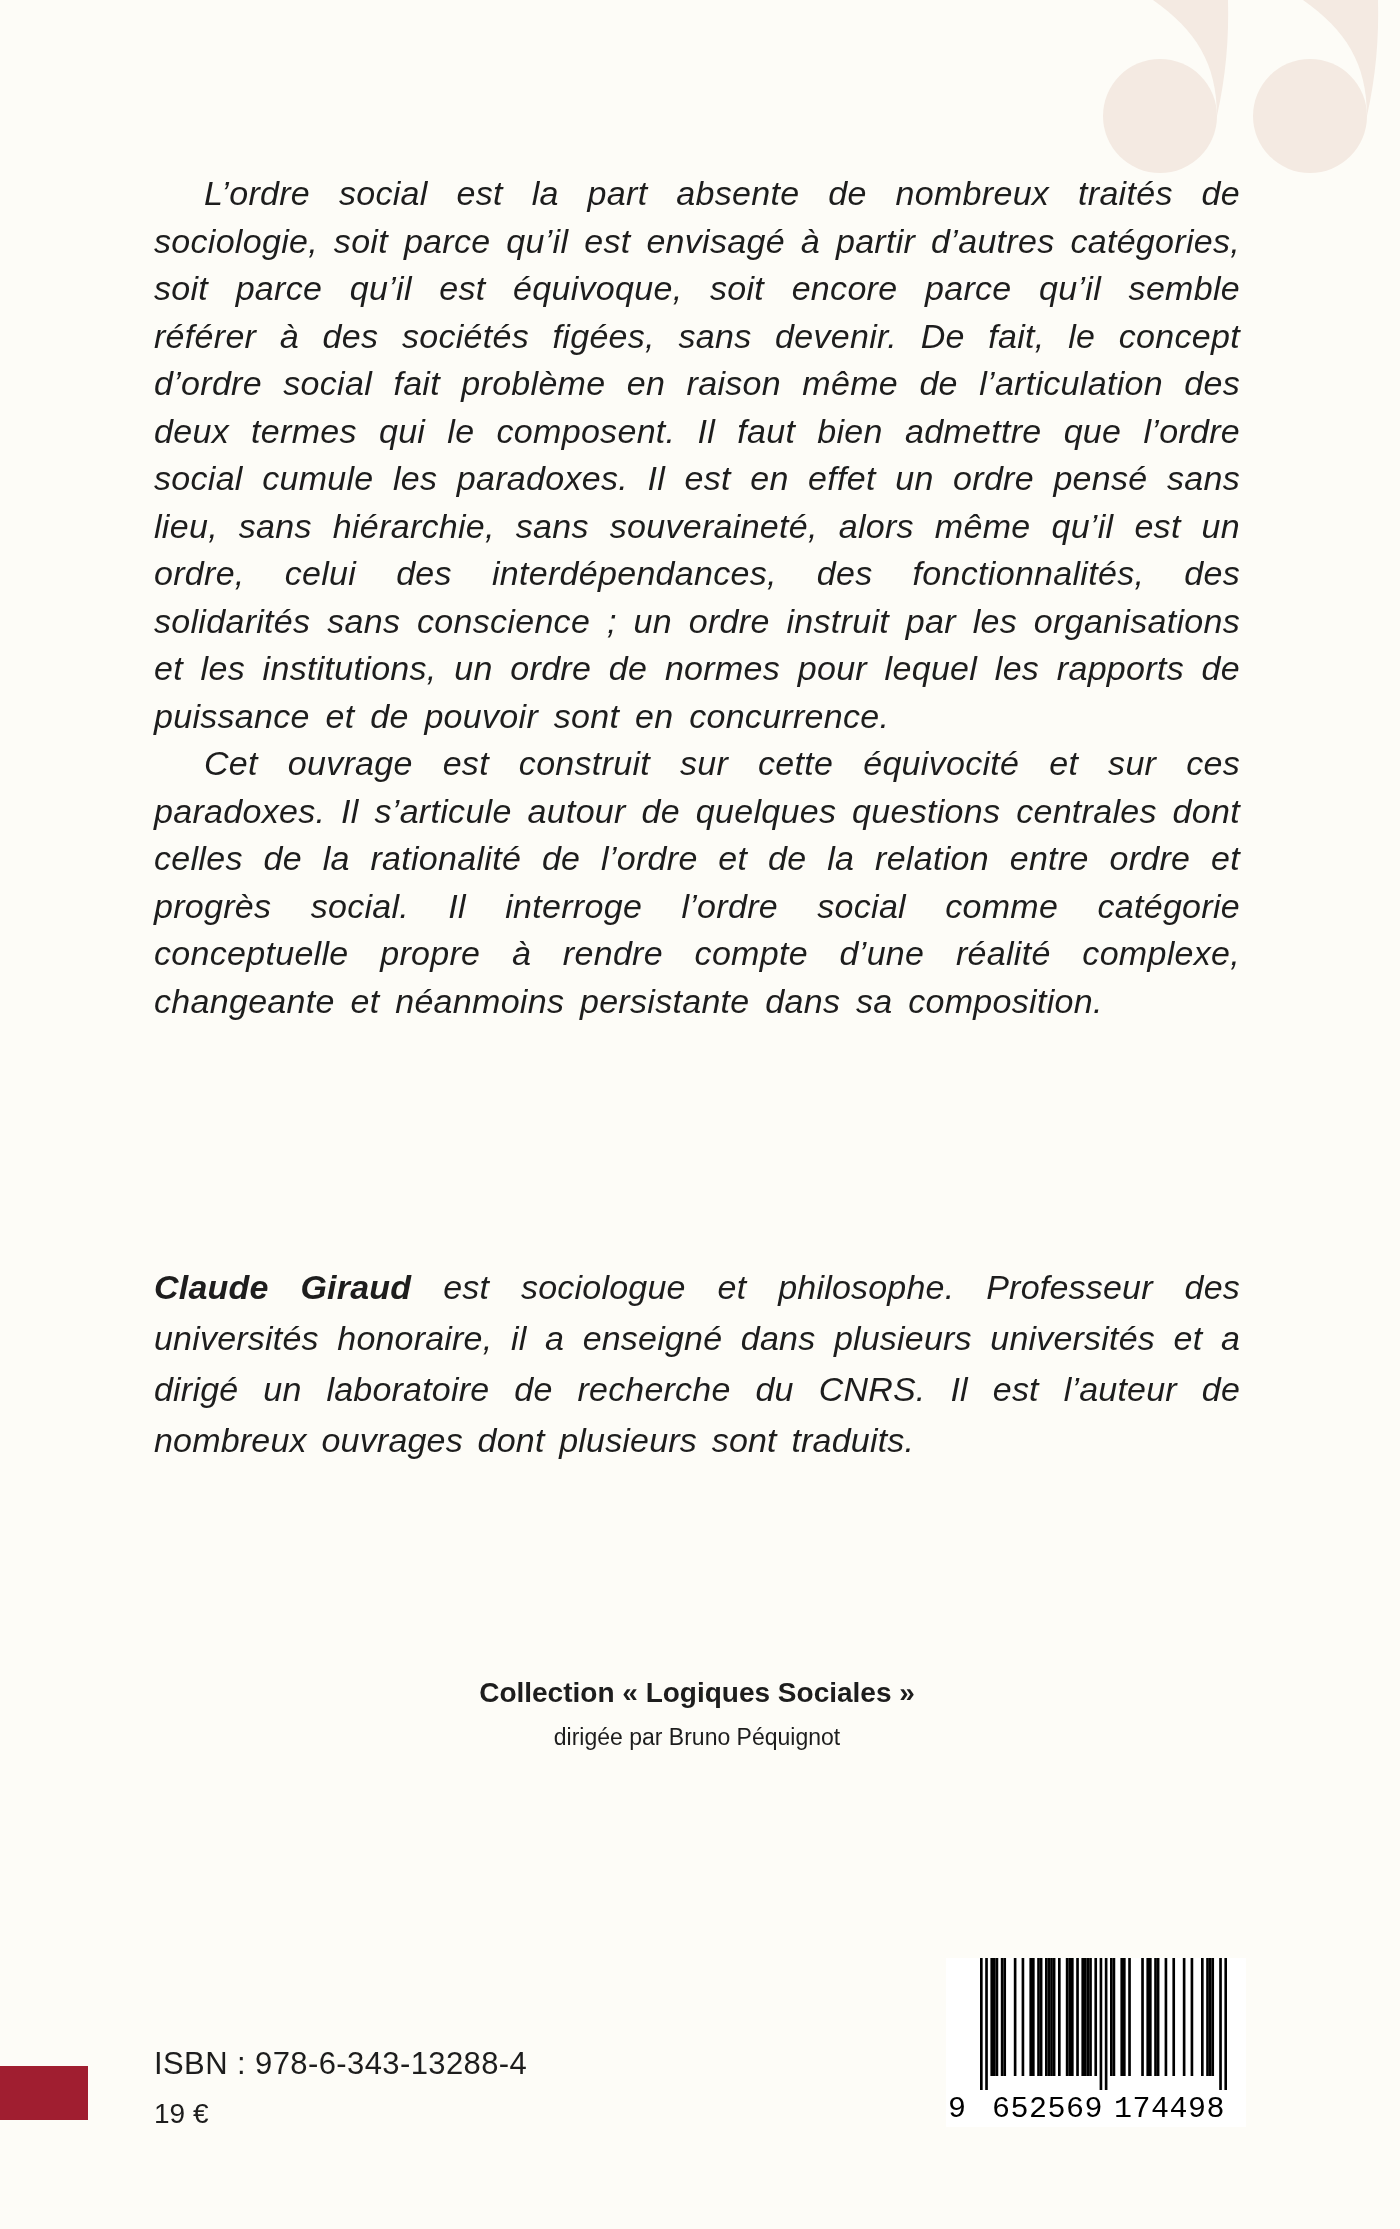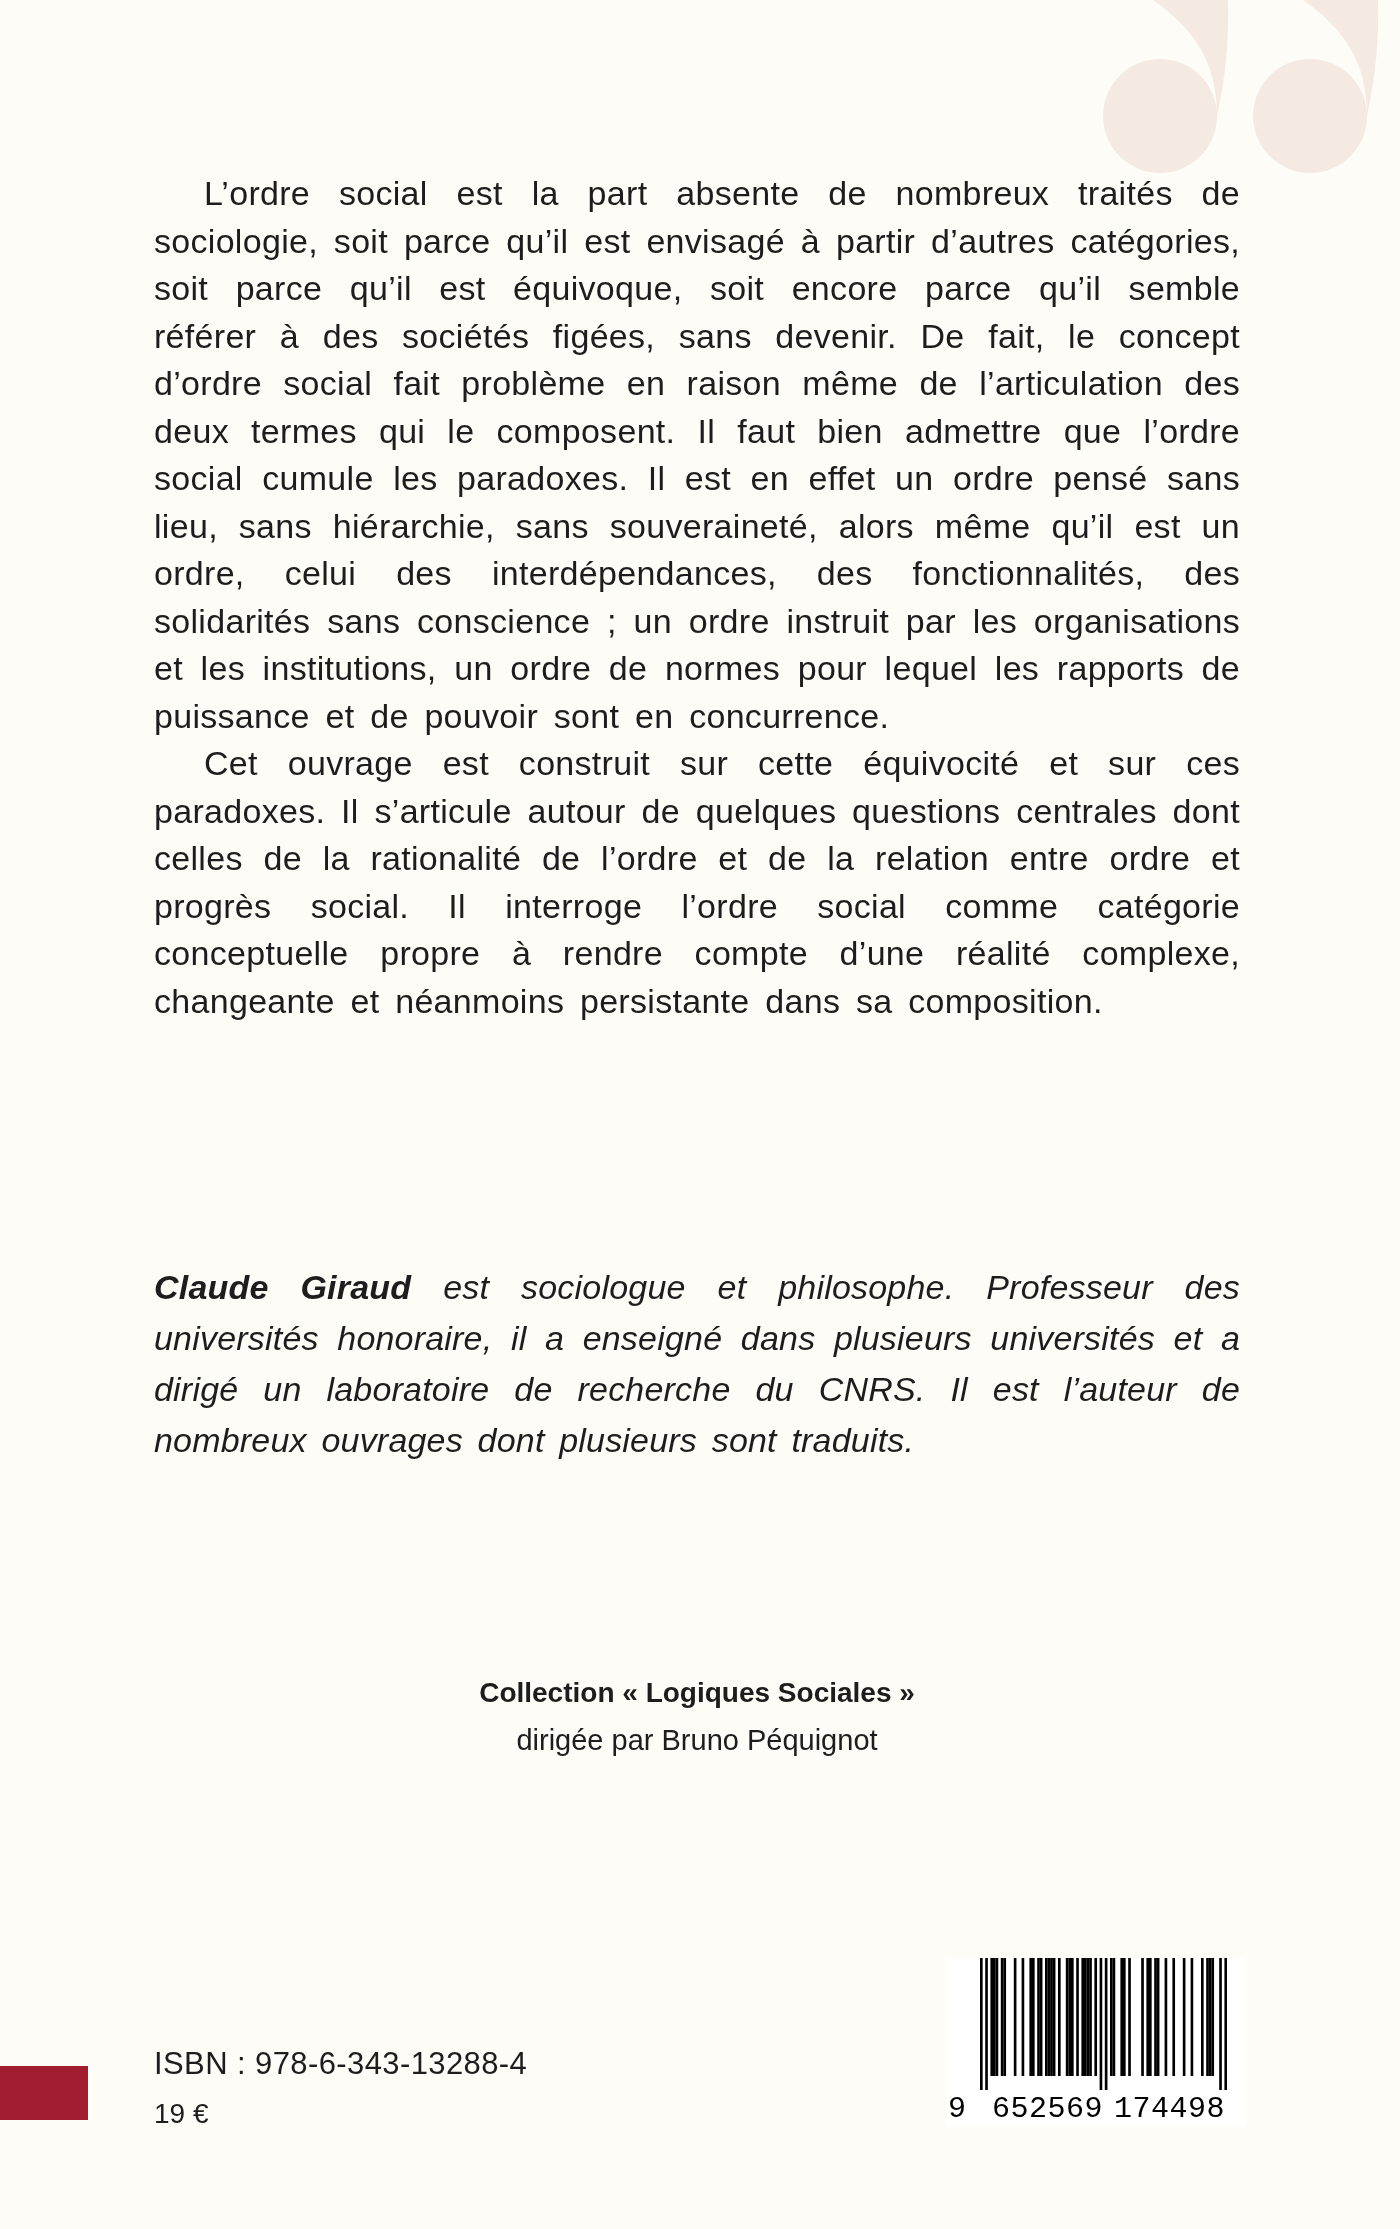--- a/index.html
+++ b/index.html
@@ -19,20 +19,21 @@
     display:block;
   }
   
   .synopsis{
     position:absolute;
     left:154px;top:170px;width:1086px;
     font-size:34px;line-height:47.5px;
     letter-spacing:0.3px;word-spacing:6px;
     text-align:justify;
     color:#1d1d1d;
+    font-style:italic;
   }
   .synopsis p{margin:0;text-indent:50px;}
   
   .bio{
     position:absolute;
     left:154px;top:1262px;width:1086px;
     margin:0;
     font-size:34px;line-height:51px;
     letter-spacing:0.2px;word-spacing:5px;
     font-style:italic;
@@ -42,21 +43,21 @@
   
   .collection{
     position:absolute;
     left:154px;top:1676px;width:1086px;
     text-align:center;
   }
   .collection-title{
     font-weight:bold;font-size:28px;line-height:1.2;
   }
   .collection-director{
-    font-size:29px;margin-top:14px;
+    font-size:23px;margin-top:14px;
   }
   
   .isbn{
     position:absolute;left:154px;top:2046px;
     font-size:31px;letter-spacing:0.4px;
   }
   .price{
     position:absolute;left:154px;top:2098px;
     font-size:28px;
   }

